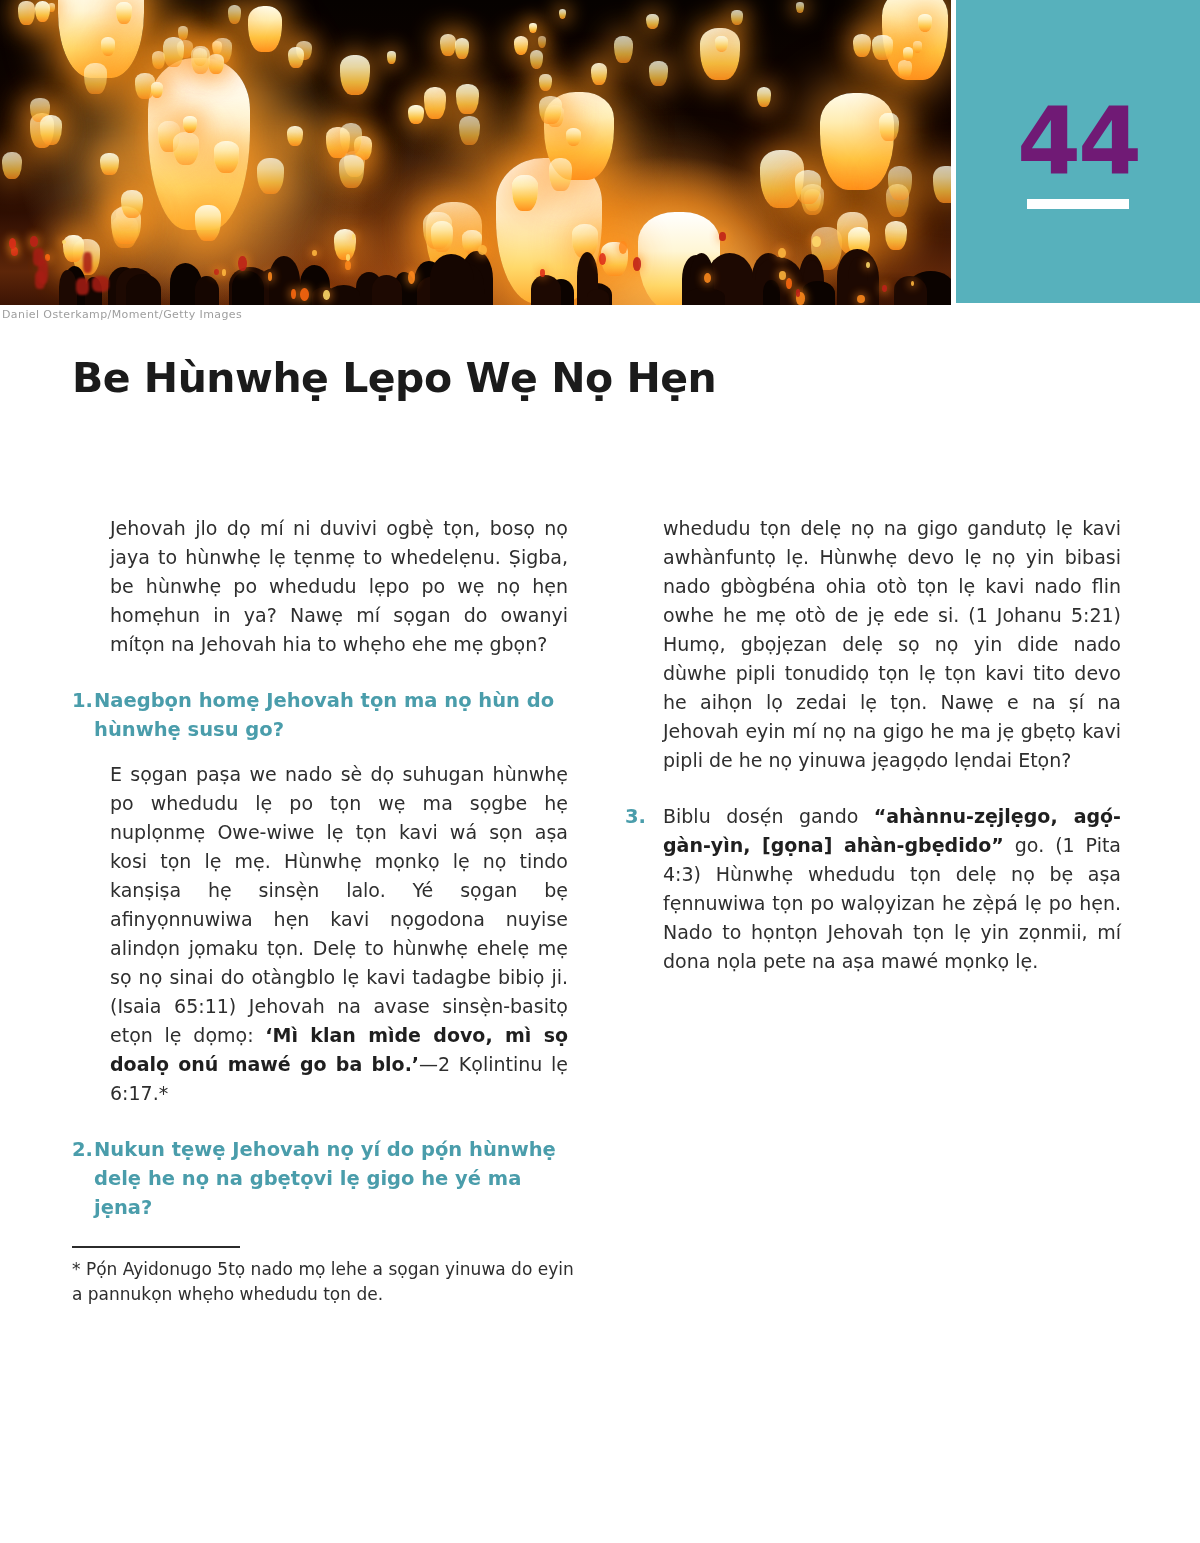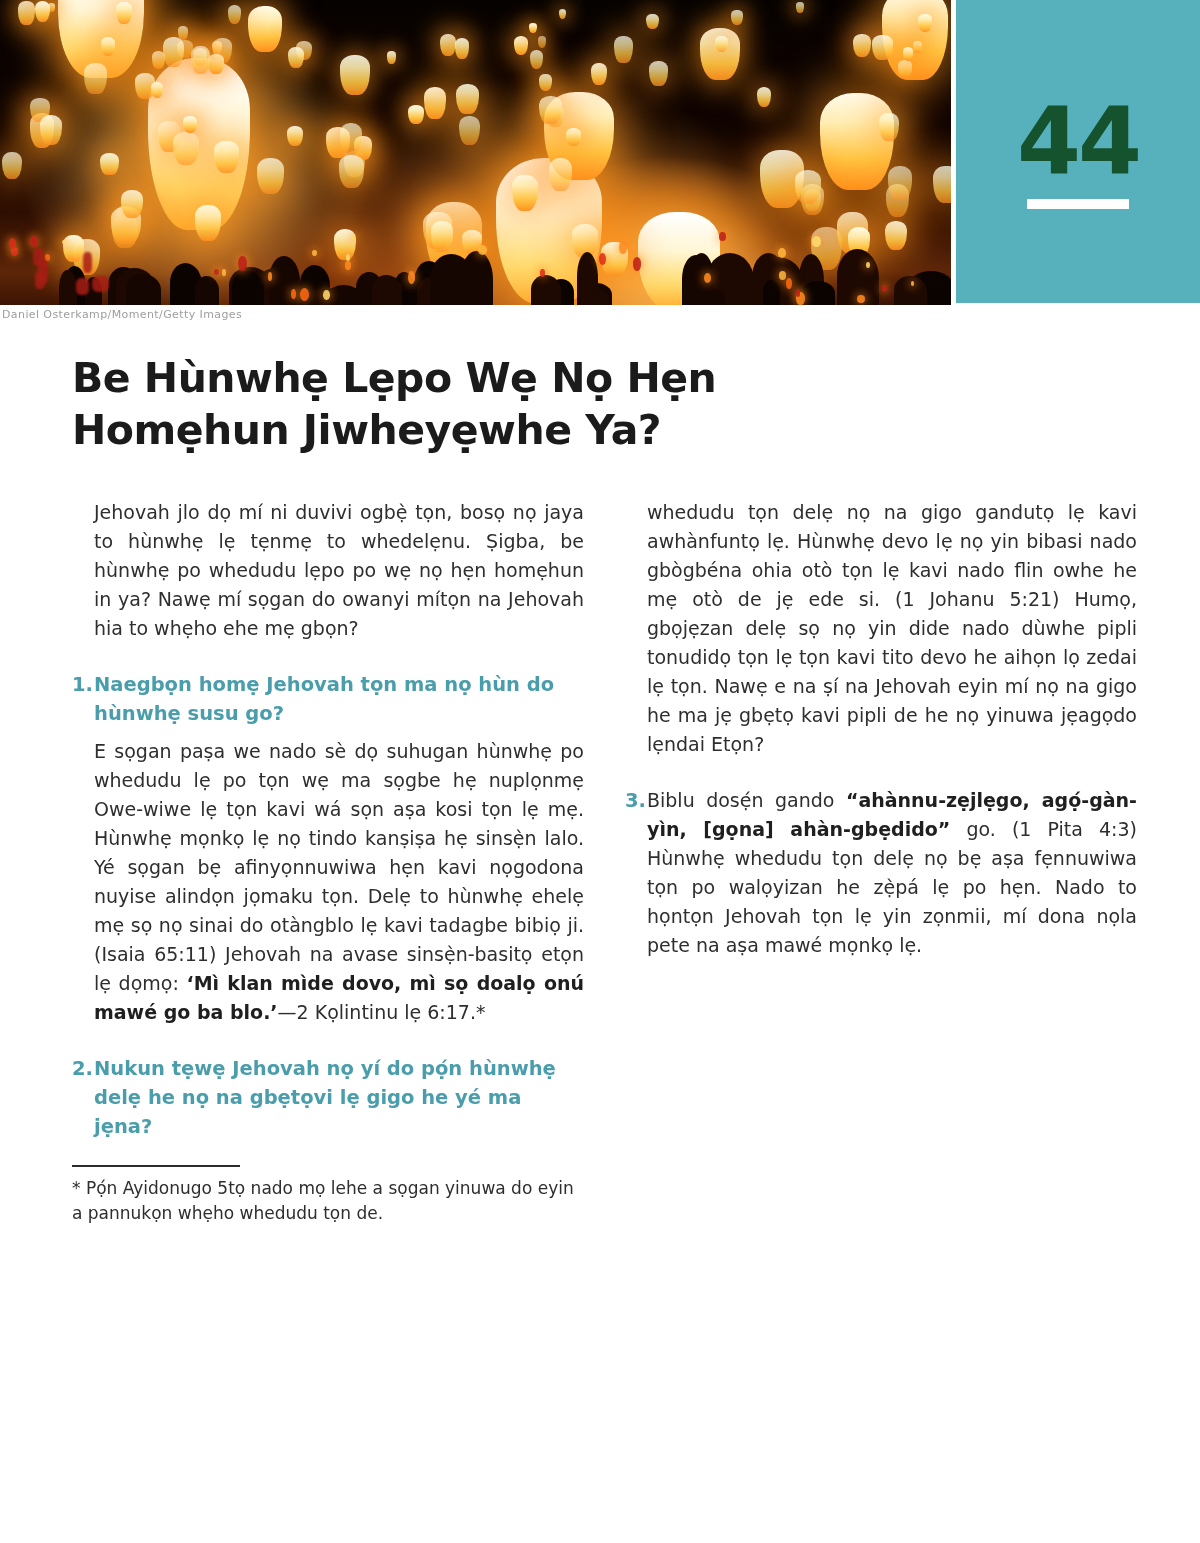--- a/index.html
+++ b/index.html
@@ -16,35 +16,35 @@
       linear-gradient(180deg,#060200 0%,#100400 42%,#2e0e02 70%,#5d2609 89%,#3c1404 100%);}
   .lantern{position:absolute;
     background:linear-gradient(180deg,#fffbe9 0%,#ffedb2 30%,#ffc644 68%,#ff901e 100%);
     border-radius:45% 45% 38% 38% / 30% 30% 58% 58%;}
   .crowd-bump{position:absolute;bottom:0;filter:blur(.6px);}
   .ember{position:absolute;border-radius:50%;}
 
   
   .chapter-box{position:absolute;left:956px;top:0;width:244px;height:303px;}
   .chapter-num{position:absolute;top:96px;left:0;width:100%;text-align:center;
-    color:#14532d;font-weight:bold;font-size:92px;line-height:1;letter-spacing:-3px;}
+    color:#701a75;font-weight:bold;font-size:92px;line-height:1;letter-spacing:-3px;}
   .chapter-bar{position:absolute;top:199px;left:50%;transform:translateX(-50%);width:102px;height:10px;background:#fff;}
 
   
   .credit{position:absolute;left:2px;top:308px;font-size:11px;letter-spacing:.4px;color:#9e9e9e;}
 
   
   .title{position:absolute;left:72px;top:352px;margin:0;width:1060px;
     font-size:41px;line-height:52px;font-weight:bold;color:#1b1b1b;letter-spacing:-.5px;}
   .title span{display:block;}
 
   
   .columns{position:absolute;left:72px;top:498px;width:1065px;display:flex;gap:41px;}
   .col{width:512px;}
-  p.body{margin:0;padding-left:22px;font-size:19px;line-height:29px;text-align:justify;color:#2e2e2e;}
+  p.body{margin:16px;padding-left:22px;font-size:19px;line-height:29px;text-align:justify;color:#2e2e2e;}
   h2.question{position:relative;margin:27px 0 9px 0;padding-left:22px;
     font-size:19.5px;line-height:29px;font-weight:bold;color:#4a9dab;}
   h2.question .qnum{position:absolute;left:0;top:0;}
   p.body b{font-weight:bold;color:#1f1f1f;}
 
   
   .footnote-rule{width:168px;height:0;border-top:2px solid #2b2b2b;margin:24px 0 9px 0;}
   p.footnote{margin:0;font-size:17px;line-height:25px;text-align:left;color:#2e2e2e;}
 </style>
 </head>
@@ -246,21 +246,20 @@
 
 <div class="chapter-box" id="chapter-box" style="background: rgb(87, 177, 188);">
   <div class="chapter-num">44</div>
   <div class="chapter-bar"></div>
 </div>
 
 <div class="credit">Daniel Osterkamp/Moment/Getty Images</div>
 
 <h1 class="title">
     <span>Be Hùnwhẹ Lẹpo Wẹ Nọ Hẹn</span>
-    <span>Homẹhun Jiwheyẹwhe Ya?</span>
   </h1>
 
 <div class="columns">
 
   <div class="col">
     <p class="body">Jehovah jlo dọ mí ni duvivi ogbẹ̀ tọn, bosọ nọ jaya to hùnwhẹ lẹ tẹnmẹ to whedelẹnu. Ṣigba, be hùnwhẹ po whedudu lẹpo po wẹ nọ hẹn homẹhun in ya? Nawẹ mí sọgan do owanyi mítọn na Jehovah hia to whẹho ehe mẹ gbọn?</p>
 
     <h2 class="question" style="color: rgb(74, 157, 171);"><span class="qnum">1.</span><span>Naegbọn homẹ Jehovah tọn ma nọ hùn do hùnwhẹ susu go?</span></h2>
     <p class="body"><span>E sọgan paṣa we nado sè dọ suhugan hùnwhẹ po whedudu lẹ po tọn wẹ ma sọgbe hẹ nuplọnmẹ Owe-wiwe lẹ tọn kavi wá sọn aṣa kosi tọn lẹ mẹ. Hùnwhẹ mọnkọ lẹ nọ tindo kanṣiṣa hẹ sinsẹ̀n lalo. Yé sọgan bẹ afinyọnnuwiwa hẹn kavi nọgodona nuyise alindọn jọmaku tọn. Delẹ to hùnwhẹ ehelẹ mẹ sọ nọ sinai do otàngblo lẹ kavi tadagbe bibiọ ji. (Isaia 65:11) Jehovah na avase sinsẹ̀n-basitọ etọn lẹ dọmọ: </span><b>‘Mì klan mìde dovo, mì sọ doalọ onú mawé go ba blo.’</b><span>—2 Kọlintinu lẹ 6:17.*</span></p>
 

